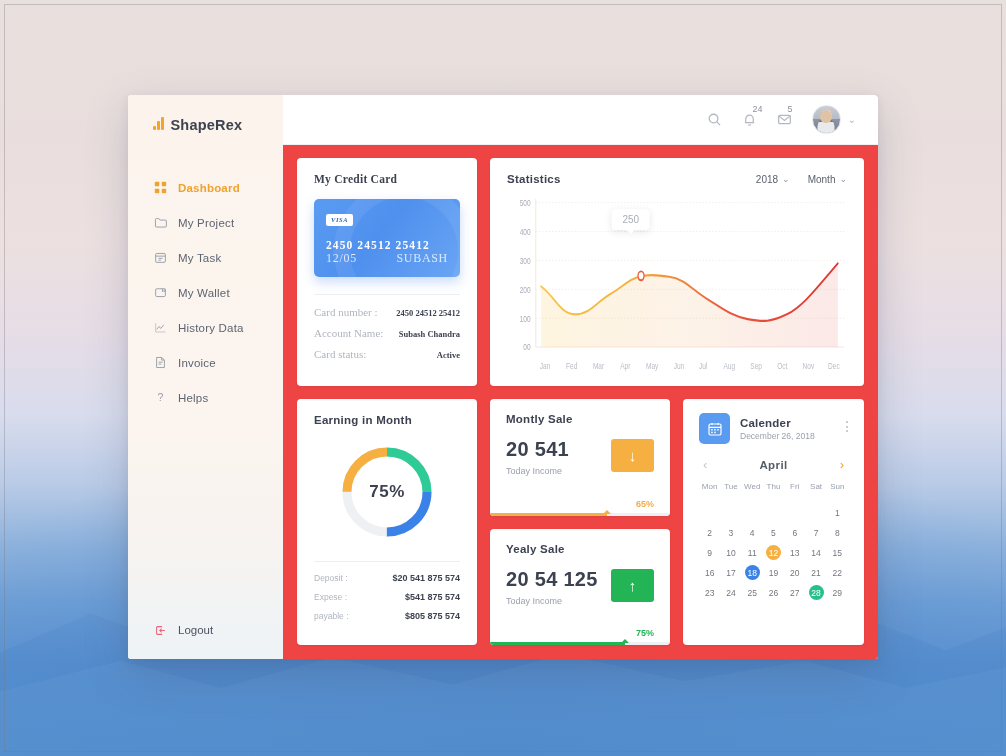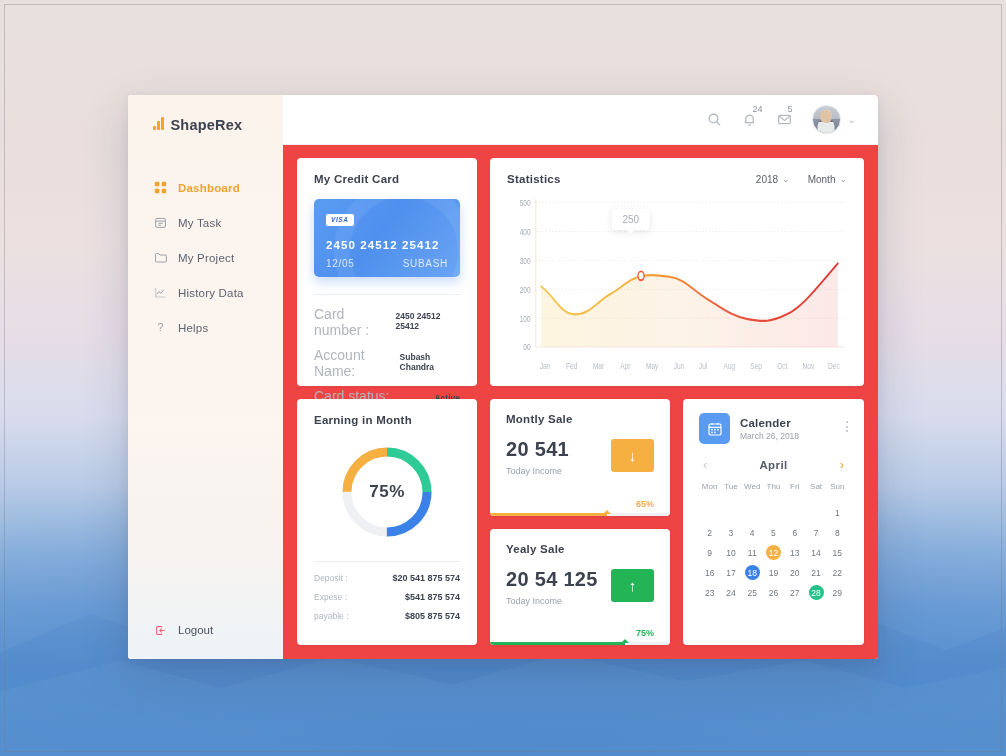--- a/index.html
+++ b/index.html
@@ -120,21 +120,21 @@
   .row { display: flex; gap: 13px; }
   .row-top { height: 228px; }
   .row-bot { flex: 1; min-height: 0; }
   .card {
     background: #fff; border-radius: 4px;
     box-shadow: 0 1px 3px rgba(60,70,100,0.07), 0 1px 1px rgba(60,70,100,0.04);
   }
   .card-title { font-size: 11.5px; font-weight: bold; color: #3d4250; letter-spacing: .25px; }
 
   
-  .cc-card { width: 180px; flex: 0 0 180px; padding: 15px 17px; }
+  .cc-card { width: 180px; flex: 0 0 180px; padding: 15px 17px; font-family: Liberation Serif, serif; }
   .visa-card {
     margin-top: 14px; height: 78px; border-radius: 5px; position: relative; overflow: hidden;
     background: linear-gradient(128deg, #5a9bf2 0%, #4f90ee 45%, #6aa5f4 100%);
     box-shadow: 0 5px 12px rgba(80,140,235,0.30);
     padding: 9px 12px;
   }
   .visa-card::after {
     content: ""; position: absolute; right: -14px; top: -18px;
     width: 108px; height: 108px; border-radius: 50%;
     border: 16px solid rgba(255,255,255,0.07);
@@ -142,27 +142,27 @@
   .visa-badge {
     display: inline-block; background: #fff; color: #2a63c4;
     font-size: 6.5px; font-weight: bold; font-style: italic;
     letter-spacing: .6px; padding: 2.5px 5px; border-radius: 2px;
   }
   .cc-number {
     margin-top: 13px; color: #fff; font-size: 11.5px; font-weight: bold;
     letter-spacing: 1.1px; position: relative; z-index: 2;
   }
   .cc-foot {
-    margin-top: 7px; display: flex; justify-content: space-between;
-    color: rgba(255,255,255,0.78); font-size: 10px; letter-spacing: .7px;
+    display: flex; justify-content: space-between;
+    color: rgba(255,255,255,0.78); font-size: 12px; letter-spacing: .7px;
     position: relative; z-index: 2;
   }
   .cc-divider { margin: 17px 0 11px; height: 1px; background: #eceef1; }
   .cc-row { display: flex; justify-content: space-between; align-items: baseline; margin-bottom: 9px; }
-  .cc-lab { font-size: 14px; color: #b0b5be; }
+  .cc-lab { font-size: 11px; color: #b0b5be; }
   .cc-val { font-size: 8.5px; color: #3d4250; font-weight: bold; }
 
   
   .stats-card { flex: 1; padding: 15px 17px 10px; display: flex; flex-direction: column; min-width: 0; }
   .stats-head { display: flex; align-items: center; justify-content: space-between; }
   .stats-sel { display: flex; gap: 18px; }
   .sel { font-size: 10px; color: #5b616d; display: flex; align-items: center; gap: 4px; cursor: pointer; }
   .sel .chev { color: #8f959f; font-size: 9px; }
   .chart-area { flex: 1; position: relative; margin-top: 8px; }
   .chart-svg { position: absolute; inset: 0; width: 100%; height: 100%; }
@@ -267,42 +267,60 @@
               <rect x="9.5" y="1" width="5.5" height="5.5" rx="1"></rect>
               <rect x="1" y="9.5" width="5.5" height="5.5" rx="1"></rect>
               <rect x="9.5" y="9.5" width="5.5" height="5.5" rx="1"></rect>
             </svg>
           </span>
         <span>Dashboard</span>
       </div>
       <div class="nav-item">
         <span class="nav-ico">
             <svg viewBox="0 0 16 16" fill="none" stroke="currentColor" stroke-width="1.2">
-              <rect x="2" y="3" width="12" height="11" rx="1.6"></rect>
-              <path d="M2 6.3h12M5.5 9h5M5.5 11.3h3"></path>
+              <path d="M1.8 12.6V4.2a1 1 0 0 1 1-1h3.1l1.5 1.8h6.8a1 1 0 0 1 1 1v6.6a1 1 0 0 1-1 1H2.8a1 1 0 0 1-1-1z"></path>
             </svg>
           </span>
-        <span>My Task</span>
+        <span>My Project</span>
       </div>
       <div class="nav-item">
         <span class="nav-ico">
             <svg viewBox="0 0 16 16" fill="none" stroke="currentColor" stroke-width="1.2">
-              <path d="M1.8 12.6V4.2a1 1 0 0 1 1-1h3.1l1.5 1.8h6.8a1 1 0 0 1 1 1v6.6a1 1 0 0 1-1 1H2.8a1 1 0 0 1-1-1z"></path>
+              <rect x="2" y="3" width="12" height="11" rx="1.6"></rect>
+              <path d="M2 6.3h12M5.5 9h5M5.5 11.3h3"></path>
             </svg>
           </span>
-        <span>My Project</span>
+        <span>My Task</span>
+      </div>
+      <div class="nav-item">
+        <span class="nav-ico">
+            <svg viewBox="0 0 16 16" fill="none" stroke="currentColor" stroke-width="1.2">
+              <rect x="2" y="3.4" width="12" height="9.6" rx="1.5"></rect>
+              <path d="M10.4 3.4V7l1.6-1.1L13.6 7V3.4"></path>
+            </svg>
+          </span>
+        <span>My Wallet</span>
       </div>
       <div class="nav-item">
         <span class="nav-ico">
             <svg viewBox="0 0 16 16" fill="none" stroke="currentColor" stroke-width="1.2">
               <path d="M2 2.5v11h12" stroke-opacity=".55"></path>
               <path d="M3.4 10.2l2.6-3.4 2.5 2.3 3.4-4.4"></path>
             </svg>
           </span>
         <span>History Data</span>
+      </div>
+      <div class="nav-item">
+        <span class="nav-ico">
+            <svg viewBox="0 0 16 16" fill="none" stroke="currentColor" stroke-width="1.2">
+              <path d="M3.2 1.8h6.4l3.2 3.2v9.2H3.2z"></path>
+              <path d="M9.4 1.8V5h3.2M5.6 7.6h5M5.6 10h3.4"></path>
+            </svg>
+          </span>
+        <span>Invoice</span>
       </div>
       <div class="nav-item">
         <span class="nav-ico">
             <svg viewBox="0 0 16 16">
               <text x="8" y="12.4" text-anchor="middle" font-size="13" font-family="Liberation Sans, sans-serif" fill="currentColor">?</text>
             </svg>
           </span>
         <span>Helps</span>
       </div>
     </nav>
@@ -532,21 +550,21 @@
                     <rect x="4.2" y="8" width="1.5" height="1.5"></rect>
                     <rect x="7.2" y="8" width="1.5" height="1.5"></rect>
                     <rect x="10.2" y="8" width="1.5" height="1.5"></rect>
                     <rect x="4.2" y="10.7" width="1.5" height="1.5"></rect>
                     <rect x="7.2" y="10.7" width="1.5" height="1.5"></rect>
                   </g>
                 </svg>
             </span>
             <span>
               <div class="cal-name">Calender</div>
-              <div class="cal-date">March 26, 2018</div>
+              <div class="cal-date">December 26, 2018</div>
             </span>
             <span class="cal-dots">
                 <i></i>
                 <i></i>
                 <i></i>
               </span>
           </div>
 
           <div class="cal-month">
             <span class="cal-prev">‹</span>

